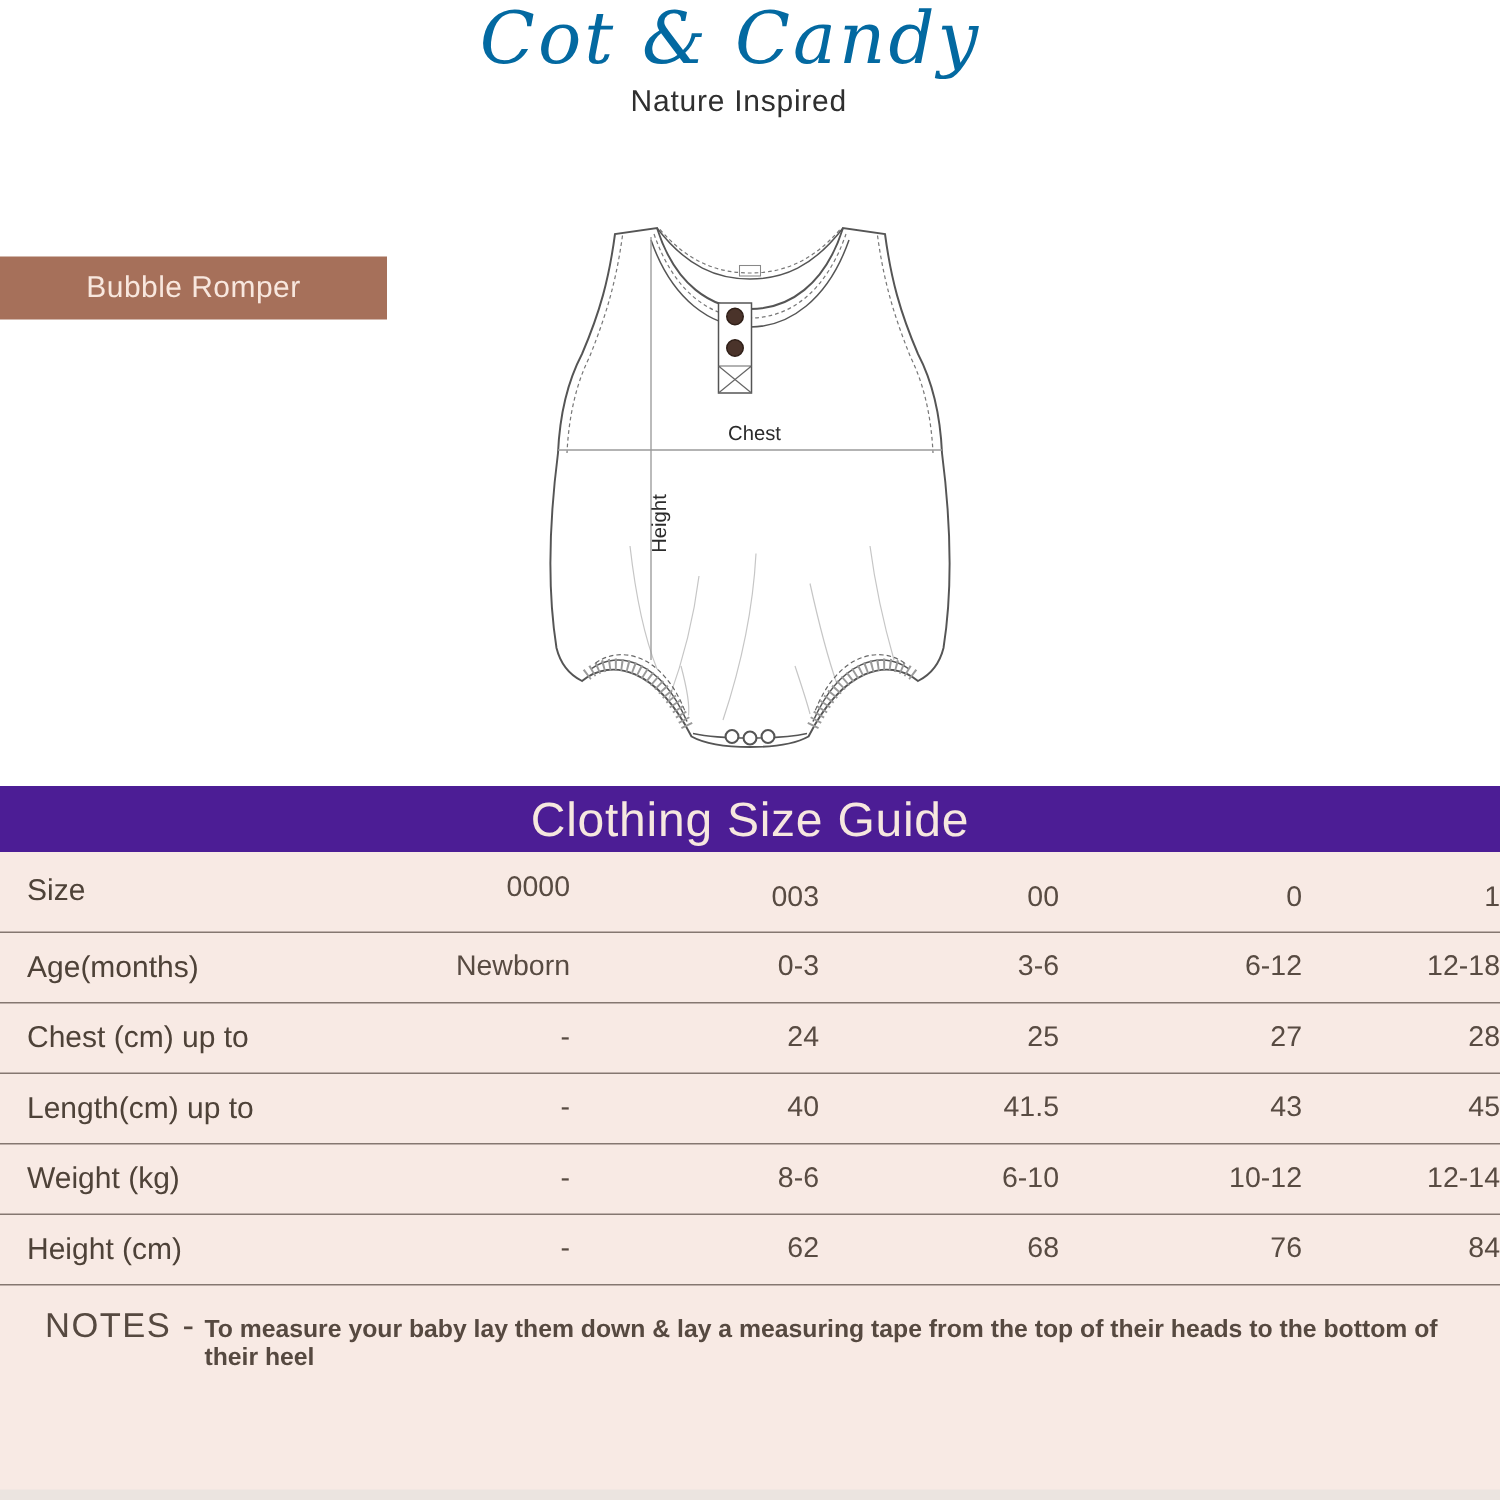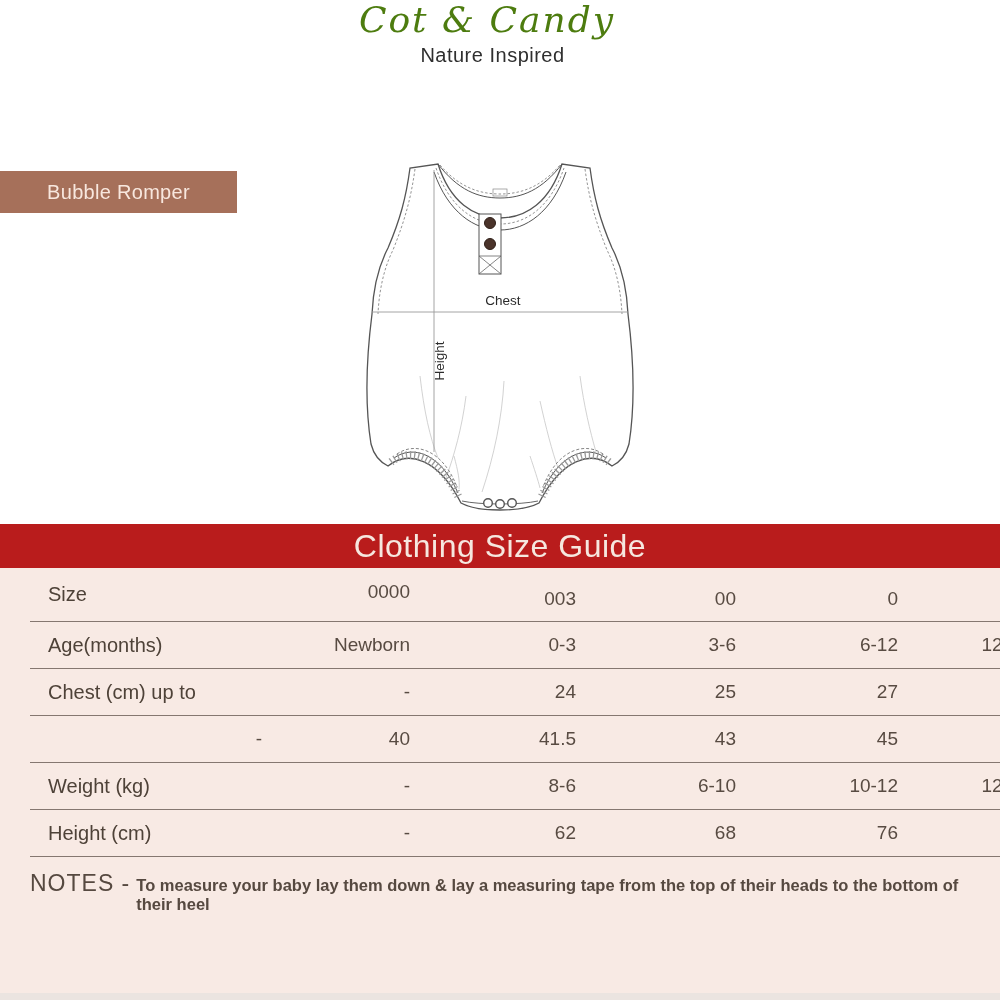--- a/index.html
+++ b/index.html
@@ -12,68 +12,68 @@
     color:#4e4238;
     overflow:hidden;
   }
 
   
   .brand { position:absolute; left:0; top:62; width:974px; text-align:center; }
   .brand-logo {
     font-family:"DejaVu Serif", serif;
     font-style:italic;
     font-weight:400;
-    font-size:36px;
+    font-size:48px;
     letter-spacing:2px;
-    color:#4d7c0f;
+    color:#0369a1;
     line-height:1.1;
   }
   .brand-tagline {
     margin-top:4px;
     font-size:20px;
     color:#2f2f2f;
     letter-spacing:0.5px;
     padding-left:11px;
   }
 
   
   .product-label {
     position:absolute; left:0; top:171px;
-    width:237px; height:42px;
+    width:258px; height:42px;
     background:#a6705a;
     color:#f8e7de;
     display:flex; align-items:center; justify-content:center;
     font-size:20px;
     letter-spacing:0.3px;
   }
 
   
-  .diagram { position:absolute; left:358px; top:156px; width:284px; height:358px; }
+  .diagram { position:absolute; left:358px; top:144px; width:284px; height:358px; }
 
   
   .guide-titlebar {
     position:absolute; left:0; top:524px;
     width:1000px; height:44px;
-    background:#b91c1c;
+    background:#4c1d95;
     display:flex; align-items:center; justify-content:center;
   }
   .guide-title {
     color:#f6e7df;
     font-size:32px;
     font-weight:400;
     letter-spacing:0.5px;
   }
 
   
   .panel {
     position:absolute; left:0; top:568px;
     width:1000px; height:432px;
     background:#f8eae4;
   }
-  .size-table { width:1000px;padding-left:30px; }
+  .size-table { width:1000px; }
   .t-row {
     display:grid;
     grid-template-columns:232px 148px 166px 160px 162px 132px;
     align-items:center;
     height:47px;
     border-bottom:1.5px solid #857770;
   }
   .t-row.r0 { height:54px; }
   .t-label { padding-left:18px; font-size:20px; color:#4e4238; }
   .t-val   { text-align:right; font-size:19px; color:#584b42; }
@@ -211,20 +211,21 @@
     <div class="t-row">
       <div class="t-label">Chest (cm) up to</div>
       <div class="t-val">-</div>
       <div class="t-val">24</div>
       <div class="t-val">25</div>
       <div class="t-val">27</div>
       <div class="t-val">28</div>
     </div>
 
     <div class="t-row">
+      <div class="t-label">Length(cm) up to</div>
       <div class="t-val">-</div>
       <div class="t-val">40</div>
       <div class="t-val">41.5</div>
       <div class="t-val">43</div>
       <div class="t-val">45</div>
     </div>
 
     <div class="t-row">
       <div class="t-label">Weight (kg)</div>
       <div class="t-val">-</div>

